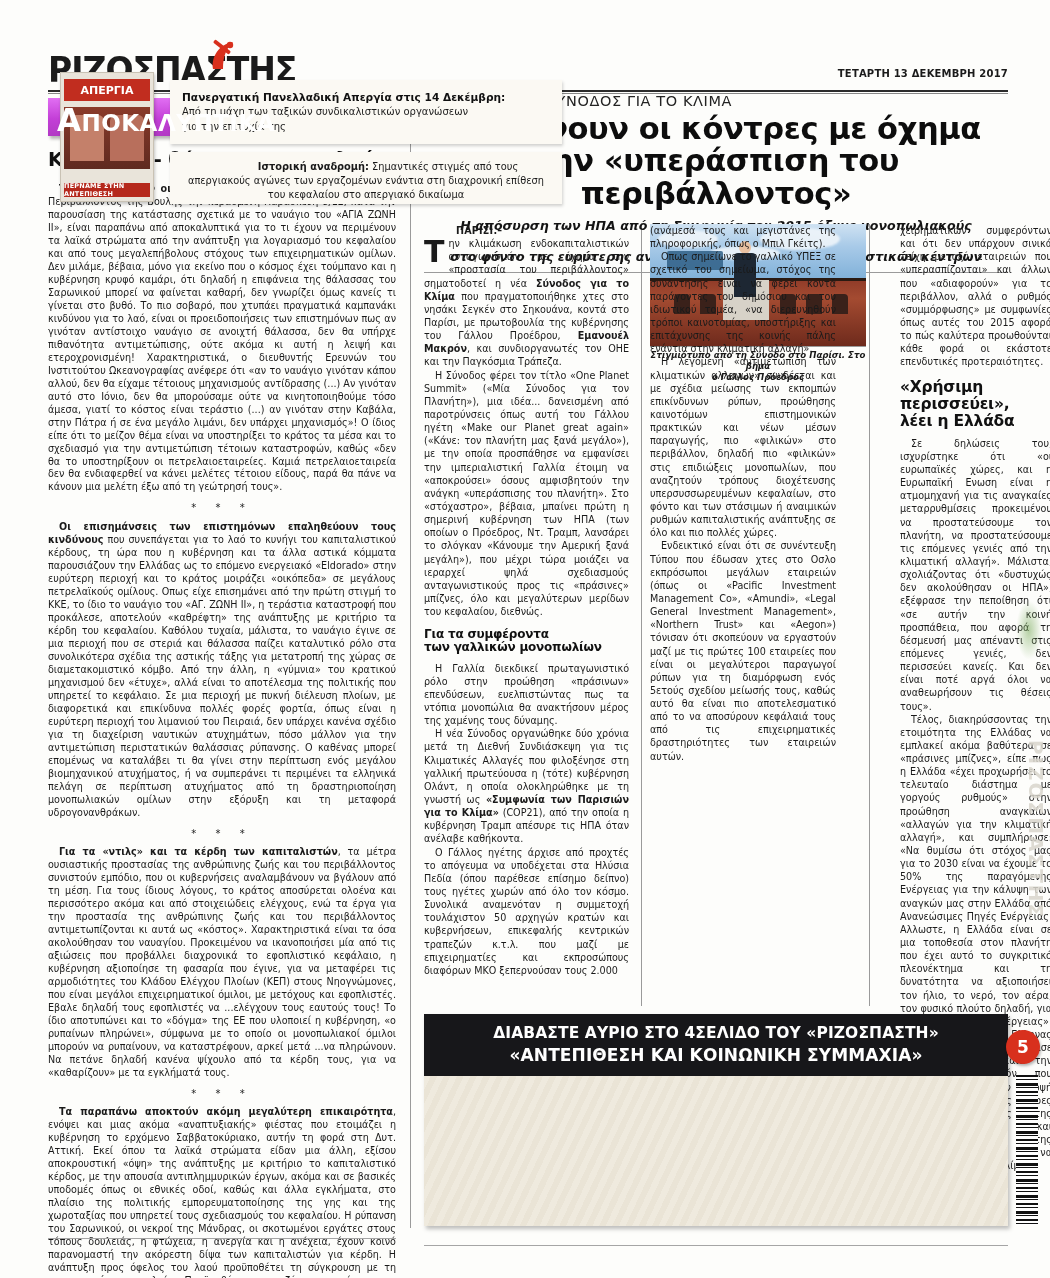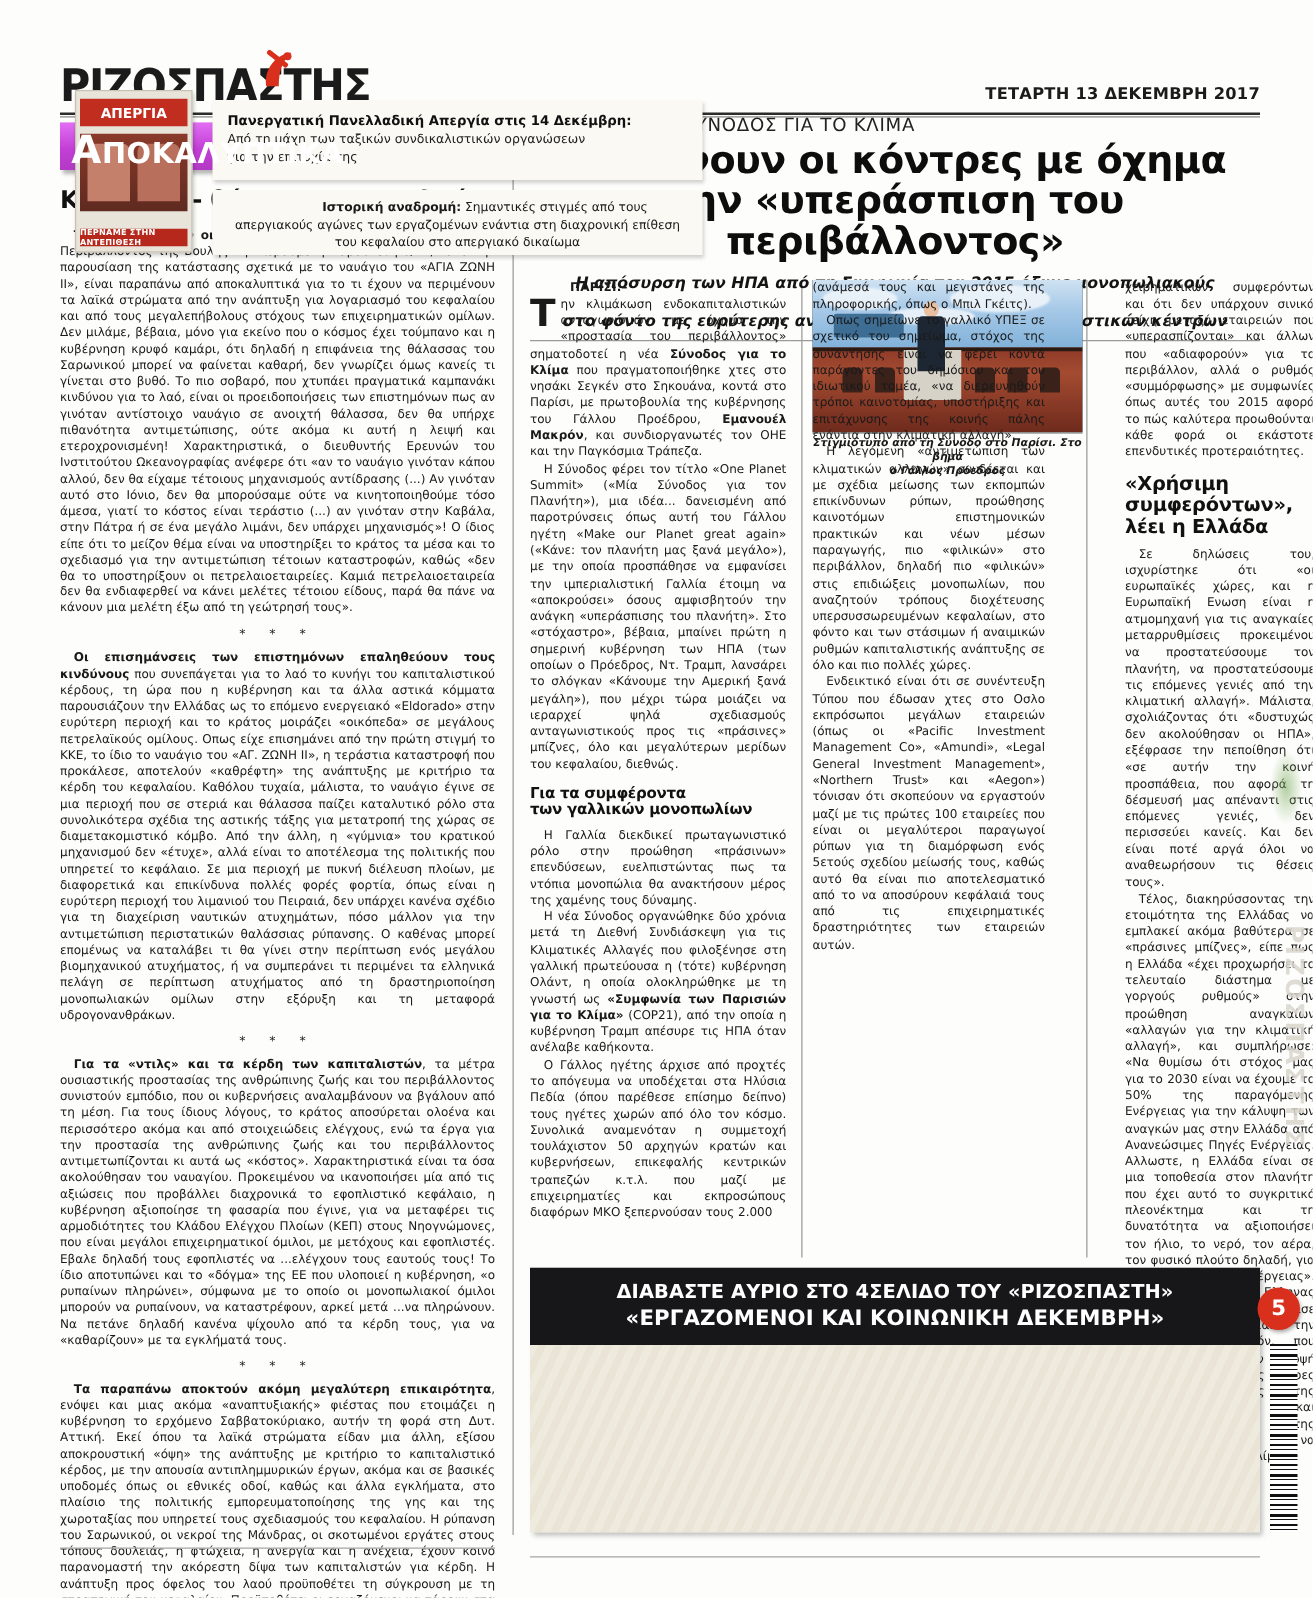--- a/index.html
+++ b/index.html
@@ -50,21 +50,21 @@
   }
   .logo-mark {
     position: absolute;
     left: 161px; top: -5px;
     width: 30px; height: 34px;
   }
   .logo-mark svg { display:block; }
   .date-line {
     position: absolute;
     right: 0; top: 24px;
-    font-size: 13px;
+    font-size: 10px;
     font-weight: bold;
     letter-spacing: .2px;
     color: #1b1b1b;
   }
   .master-rule {
     position: absolute;
     left: 48px; top: 90px;
     width: 960px; height: 2px;
     background: #2b2b2b;
   }
@@ -520,35 +520,35 @@
       <p class="noind">(ανάμεσά τους και μεγιστάνες της πληροφορικής, όπως ο Μπιλ Γκέιτς).</p>
       <p>Οπως σημείωνε το γαλλικό ΥΠΕΞ σε σχετικό του σημείωμα, στόχος της συνάντησης είναι να φέρει κοντά παράγοντες του δημόσιου και του ιδιωτικού τομέα, «να διερευνηθούν τρόποι καινοτομίας, υποστήριξης και επιτάχυνσης της κοινής πάλης ενάντια στην κλιματική αλλαγή».</p>
       <p>Η λεγόμενη «αντιμετώπιση των κλιματικών αλλαγών» συνδέεται και με σχέδια μείωσης των εκπομπών επικίνδυνων ρύπων, προώθησης καινοτόμων επιστημονικών πρακτικών και νέων μέσων παραγωγής, πιο «φιλικών» στο περιβάλλον, δηλαδή πιο «φιλικών» στις επιδιώξεις μονοπωλίων, που αναζητούν τρόπους διοχέτευσης υπερσυσσωρευμένων κεφαλαίων, στο φόντο και των στάσιμων ή αναιμικών ρυθμών καπιταλιστικής ανάπτυξης σε όλο και πιο πολλές χώρες.</p>
       <p>Ενδεικτικό είναι ότι σε συνέντευξη Τύπου που έδωσαν χτες στο Οσλο εκπρόσωποι μεγάλων εταιρειών (όπως οι «Pacific Investment Management Co», «Amundi», «Legal General Investment Management», «Northern Trust» και «Aegon») τόνισαν ότι σκοπεύουν να εργαστούν μαζί με τις πρώτες 100 εταιρείες που είναι οι μεγαλύτεροι παραγωγοί ρύπων για τη διαμόρφωση ενός 5ετούς σχεδίου μείωσής τους, καθώς αυτό θα είναι πιο αποτελεσματικό από το να αποσύρουν κεφάλαιά τους από τις επιχειρηματικές δραστηριότητες των εταιρειών αυτών.</p>
     </div>
 
     <div class="col c3">
       <p class="noind">χειρηματικών συμφερόντων και ότι δεν υπάρχουν σινικά τείχη μεταξύ εταιρειών που «υπερασπίζονται» και άλλων που «αδιαφορούν» για το περιβάλλον, αλλά ο ρυθμός «συμμόρφωσης» με συμφωνίες όπως αυτές του 2015 αφορά το πώς καλύτερα προωθούνται κάθε φορά οι εκάστοτε επενδυτικές προτεραιότητες.</p>
       <div class="subhead big">
         <span>«Χρήσιμη</span><br>
-        <span>συμφερόντων»,</span><br>
+        <span>περισσεύει»,</span><br>
         <span>λέει η Ελλάδα</span>
       </div>
       <p>Σε δηλώσεις του, ισχυρίστηκε ότι «οι ευρωπαϊκές χώρες, και η Ευρωπαϊκή Ενωση είναι η ατμομηχανή για τις αναγκαίες μεταρρυθμίσεις προκειμένου να προστατεύσουμε τον πλανήτη, να προστατεύσουμε τις επόμενες γενιές από την κλιματική αλλαγή». Μάλιστα, σχολιάζοντας ότι «δυστυχώς δεν ακολούθησαν οι ΗΠΑ», εξέφρασε την πεποίθηση ότι «σε αυτήν την κοινή προσπάθεια, που αφορά τη δέσμευσή μας απέναντι στις επόμενες γενιές, δεν περισσεύει κανείς. Και δεν είναι ποτέ αργά όλοι να αναθεωρήσουν τις θέσεις τους».</p>
       <p>Τέλος, διακηρύσσοντας την ετοιμότητα της Ελλάδας να εμπλακεί ακόμα βαθύτερα σε «πράσινες μπίζνες», είπε πως η Ελλάδα «έχει προχωρήσει το τελευταίο διάστημα με γοργούς ρυθμούς» στην προώθηση αναγκαίων «αλλαγών για την κλιματική αλλαγή», και συμπλήρωσε: «Να θυμίσω ότι στόχος μας για το 2030 είναι να έχουμε το 50% της παραγόμενης Ενέργειας για την κάλυψη των αναγκών μας στην Ελλάδα από Ανανεώσιμες Πηγές Ενέργειας. Αλλωστε, η Ελλάδα είναι σε μια τοποθεσία στον πλανήτη που έχει αυτό το συγκριτικό πλεονέκτημα και τη δυνατότητα να αξιοποιήσει τον ήλιο, το νερό, τον αέρα, τον φυσικό πλούτο δηλαδή, για την παραγωγή Ενέργειας». Ακόμα, ο Ελληνας πρωθυπουργός χαρακτήρισε «χρήσιμη» και «αναγκαία» την πρωτοβουλία Μακρόν, που «καθιστά, κατά την άποψή μου, τις ευρωπαϊκές χώρες ατμομηχανή αυτής της συνειδητοποίησης και ενεργοποίησης της προσπάθειας να προστατεύσουμε το κλίμα».</p>
     </div>
   </div>
 
   <div class="green-smudge"></div>
   <div class="spine">ΡΙΖΟΣΠΑΣΤΗΣ</div>
 
   <div class="ad">
     <div class="ad-banner">
       <div class="l1">ΔΙΑΒΑΣΤΕ ΑΥΡΙΟ ΣΤΟ 4ΣΕΛΙΔΟ ΤΟΥ «ΡΙΖΟΣΠΑΣΤΗ»</div>
-      <div class="l2">«ΕΡΓΑΖΟΜΕΝΟΙ ΚΑΙ ΚΟΙΝΩΝΙΚΗ ΔΕΚΕΜΒΡΗ»</div>
+      <div class="l2">«ΑΝΤΕΠΙΘΕΣΗ ΚΑΙ ΚΟΙΝΩΝΙΚΗ ΣΥΜΜΑΧΙΑ»</div>
     </div>
     <div class="ad-body"></div>
   </div>
 
   <div class="ad-thumb">
     <div class="t-red">ΑΠΕΡΓΙΑ</div>
     <div class="t-photo">
       <div class="p1"></div>
       <div class="p2"></div>
     </div>

